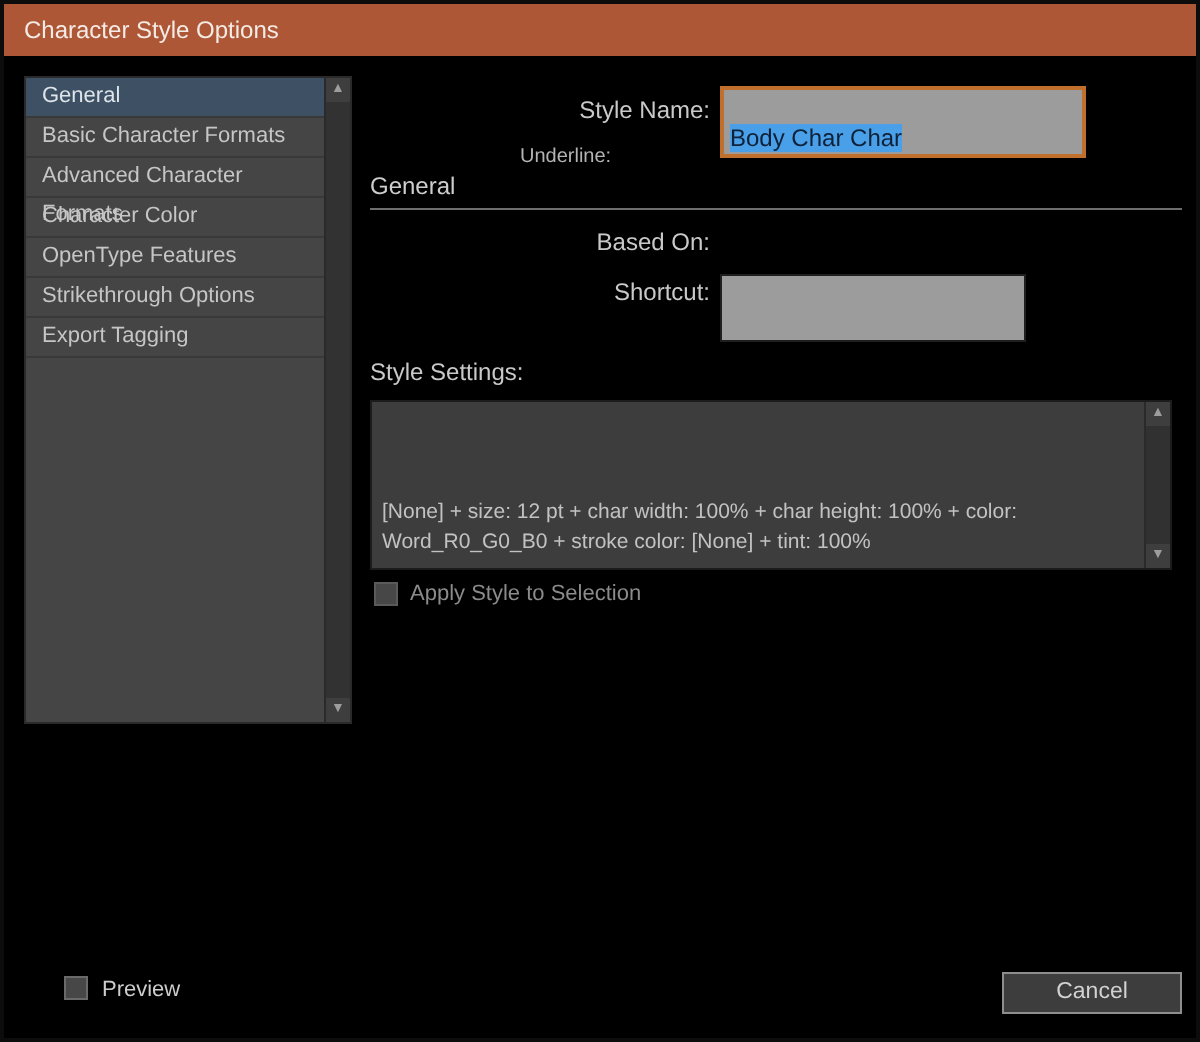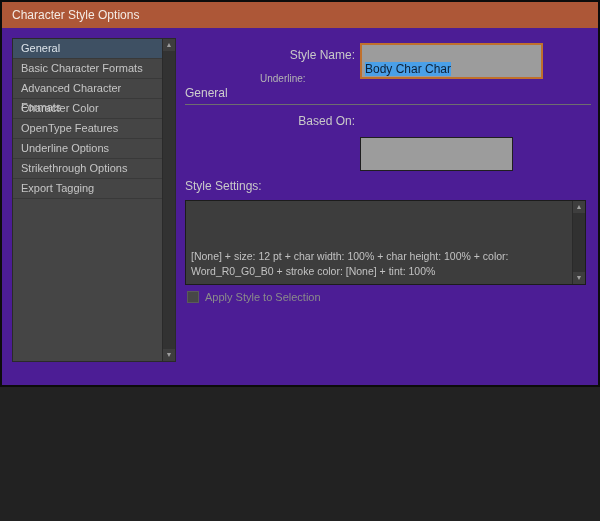--- a/index.html
+++ b/index.html
@@ -1,22 +1,22 @@
 <!DOCTYPE html>
 <html><head>
 <meta charset="utf-8">
 <style>
   * { box-sizing: border-box; margin: 0; padding: 0; }
   html,body { background:#222; }
   body { font-family: "Liberation Sans", sans-serif; }
 
   .dialog {
     position: relative;
-    width: 600px; height: 387px;
-    background: #4c1d95;
+    width: 600px; height: 521px;
+    background: #000000;
     border: 2px solid #0c0c0c;
     overflow: hidden;
   }
 
   .titlebar {
     position: absolute; left: 0; top: 0; right: 0; height: 26px;
     background: #ad5737;
     color: #f4ebe5;
     font-size: 12px;
     line-height: 26px;
@@ -154,21 +154,20 @@
     <span>Character Style Options</span>
   </div>
 
   <div class="sidebar">
     <div class="sidebar-list">
       <div class="sidebar-item selected">General</div>
       <div class="sidebar-item">Basic Character Formats</div>
       <div class="sidebar-item">Advanced Character Formats</div>
       <div class="sidebar-item">Character Color</div>
       <div class="sidebar-item">OpenType Features</div>
-      <div class="sidebar-item">Underline Options</div>
       <div class="sidebar-item">Strikethrough Options</div>
       <div class="sidebar-item">Export Tagging</div>
     </div>
     <div class="vscroll">
       <div class="arr up">▲</div>
       <div class="arr down">▼</div>
     </div>
   </div>
 
   <div class="label r" style="top:46px;">Style Name:</div>
@@ -176,20 +175,21 @@
     <span class="sel">Body Char Char</span>
   </div>
 
   <div class="label loc-label">Underline:</div>
 
   <div class="label section-heading">General</div>
   <div class="rule"></div>
 
   <div class="label r" style="top:112px;">Based On:</div>
 
+  <div class="label r" style="top:137px;">Shortcut:</div>
   <div class="field shortcut-field"></div>
 
   <div class="label" style="left:183px; top:177px;">Style Settings:</div>
 
   <div class="settings-box">
     <div class="settings-text">[None] + size: 12 pt + char width: 100% + char height: 100% + color: Word_R0_G0_B0 + stroke color: [None] + tint: 100%</div>
     <div class="vscroll">
       <div class="arr up">▲</div>
       <div class="arr down">▼</div>
     </div>

